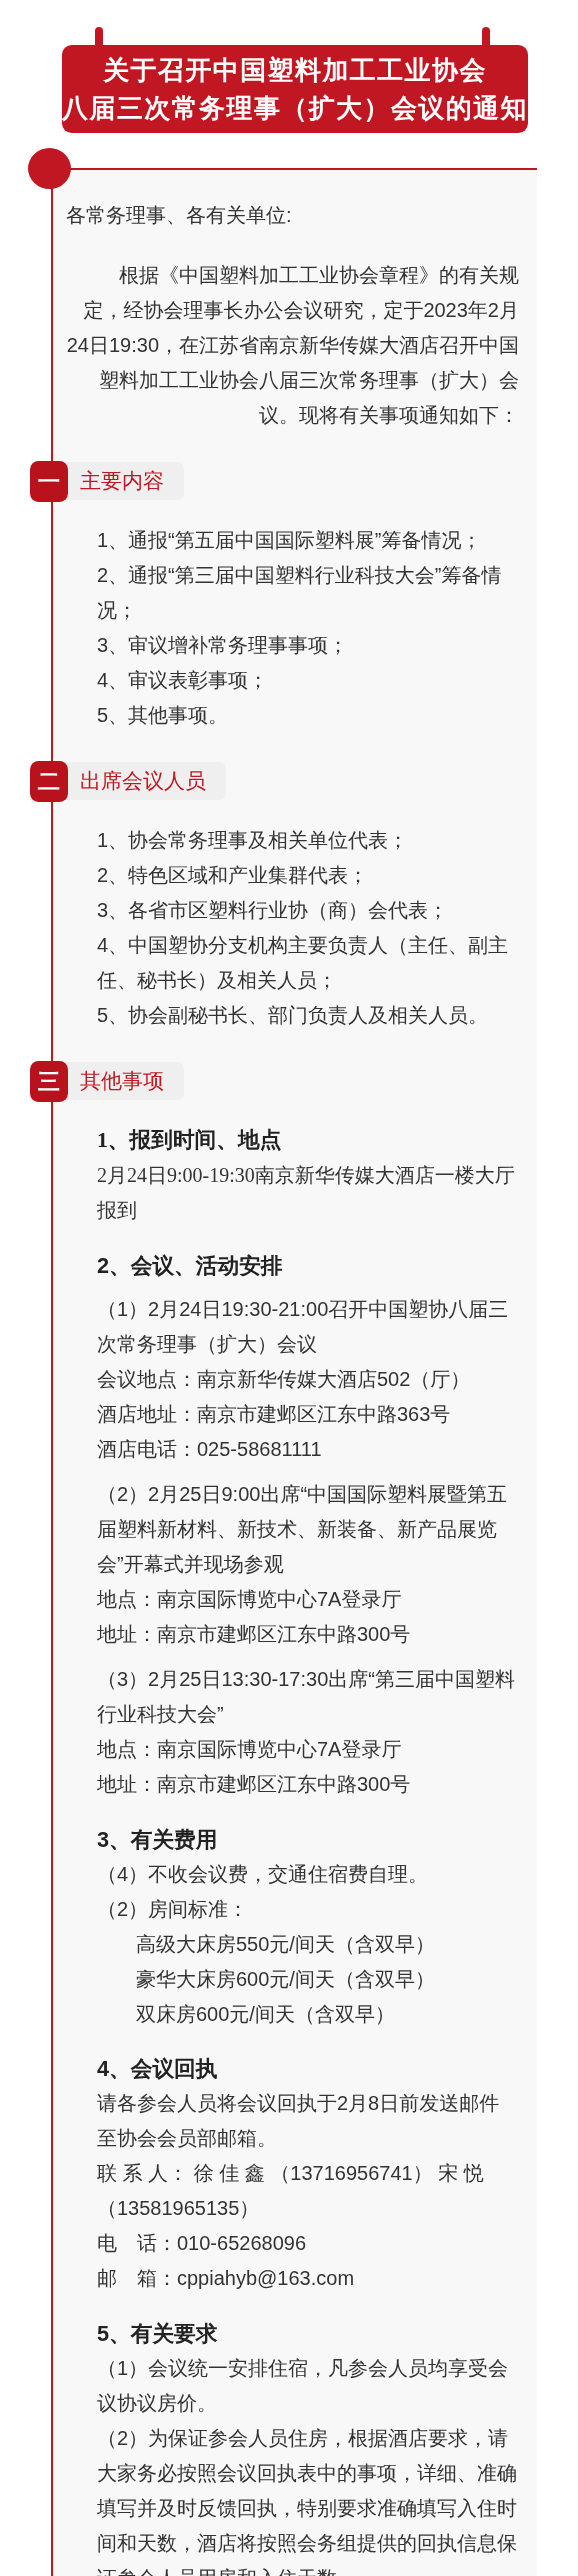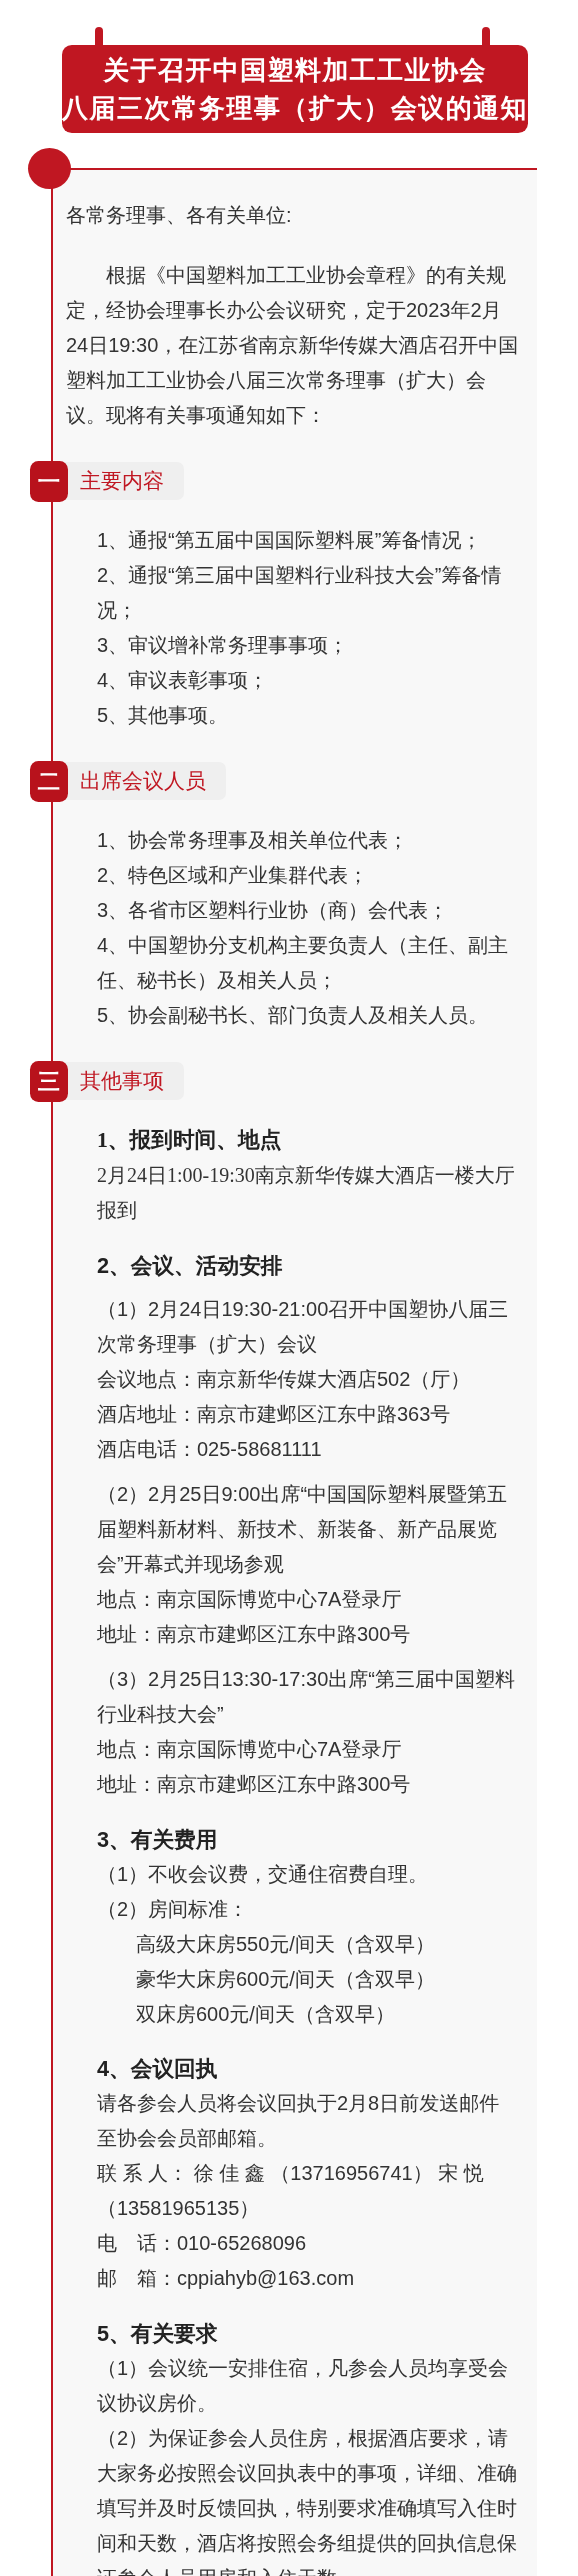--- a/index.html
+++ b/index.html
@@ -20,21 +20,21 @@
   
   .dot{position:absolute;left:28px;top:148px;width:43px;height:41px;background:#c01722;border-radius:50%;z-index:4;}
   
   .card{
     position:absolute;left:52px;top:168px;width:485px;height:2408px;background:#f8f8f8;
     border-top:2.8px solid #c01722;box-sizing:border-box;padding:28px 18px 0 14px;z-index:1;
   }
   .vline{position:absolute;left:-1.4px;top:-2.8px;bottom:0;width:2.8px;background:#c01722;z-index:0;}
   .intro{position:relative;z-index:1;}
   .line{font-size:20px;line-height:35px;color:#333333;}
-  .intro .para{margin-top:25px;text-indent:2em;}
+  .intro .para{margin-top:25px;text-indent:2em;text-align:right;}
   
   .section{position:relative;margin-top:28px;z-index:1;}
   .sec-head{position:relative;height:41px;margin-left:-36px;}
   .pill{
     position:absolute;left:7px;top:1.4px;height:38px;background:#efefef;border-radius:7px;
     display:flex;align-items:center;padding:0 19.6px 0 43px;
   }
   .pill .sec-title{color:#c01722;font-weight:400;font-size:21px;white-space:nowrap;}
   .badge{
     position:absolute;left:0;top:0;width:38px;height:41px;background:#b8121c;border-radius:8.4px;
@@ -114,21 +114,21 @@
           <span class="sec-title">其他事项</span>
         </div>
         <div class="badge">
           <span class="num">三</span>
         </div>
       </div>
       <div class="sec-body">
 
         <div class="blk">
           <div class="blk-h">1、报到时间、地点</div>
-          <div class="line">2月24日1:00-19:30南京新华传媒大酒店一楼大厅报到</div>
+          <div class="line">2月24日9:00-19:30南京新华传媒大酒店一楼大厅报到</div>
         </div>
 
         <div class="blk">
           <div class="blk-h">2、会议、活动安排</div>
           <div class="group">
             <div class="line">（1）2月24日19:30-21:00召开中国塑协八届三次常务理事（扩大）会议</div>
             <div class="line">会议地点：南京新华传媒大酒店502（厅）</div>
             <div class="line">酒店地址：南京市建邺区江东中路363号</div>
             <div class="line">酒店电话：025-58681111</div>
           </div>
@@ -139,21 +139,21 @@
           </div>
           <div class="group">
             <div class="line">（3）2月25日13:30-17:30出席“第三届中国塑料行业科技大会”</div>
             <div class="line">地点：南京国际博览中心7A登录厅</div>
             <div class="line">地址：南京市建邺区江东中路300号</div>
           </div>
         </div>
 
         <div class="blk">
           <div class="blk-h">3、有关费用</div>
-          <div class="line">（1）不收会议费，交通住宿费自理。</div>
+          <div class="line">（4）不收会议费，交通住宿费自理。</div>
           <div class="line">（2）房间标准：</div>
           <div class="line sub">高级大床房550元/间天（含双早）</div>
           <div class="line sub">豪华大床房600元/间天（含双早）</div>
           <div class="line sub">双床房600元/间天（含双早）</div>
         </div>
 
         <div class="blk">
           <div class="blk-h">4、会议回执</div>
           <div class="line">请各参会人员将会议回执于2月8日前发送邮件至协会会员部邮箱。</div>
           <div class="line">联 系 人： 徐 佳 鑫 （13716956741） 宋 悦（13581965135）</div>

